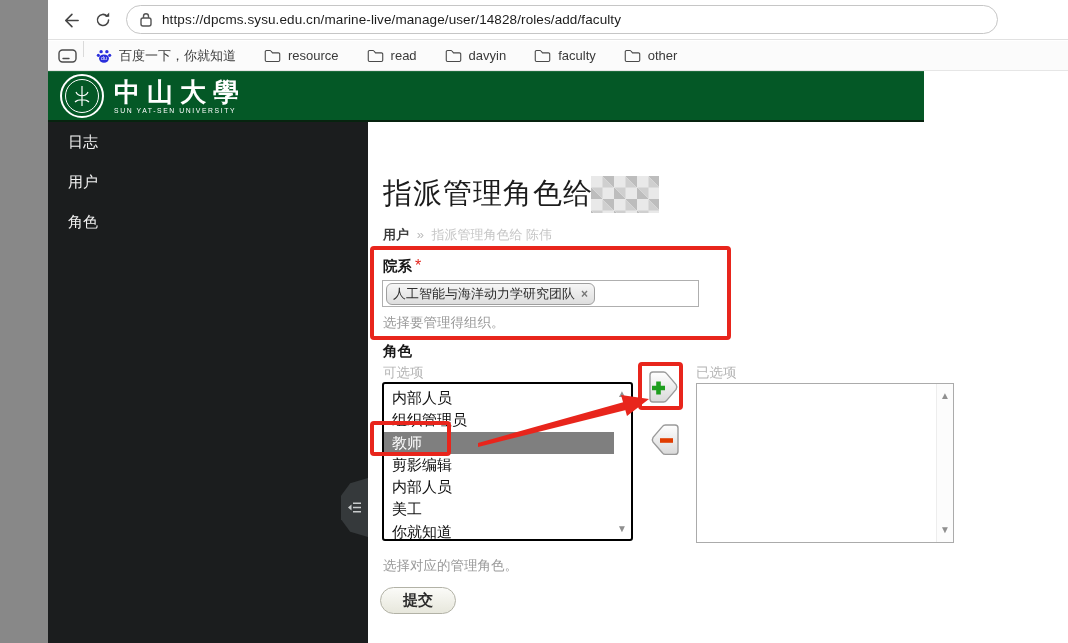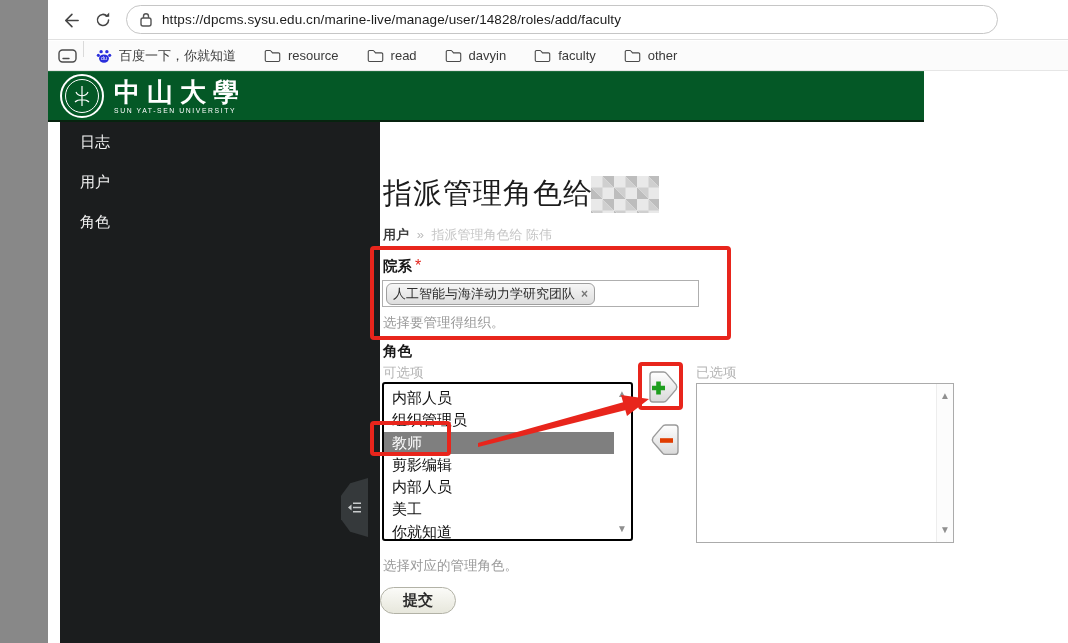--- a/index.html
+++ b/index.html
@@ -31,21 +31,21 @@
   
   #brand{left:0;top:71px;width:876px;height:51px;background:var(--green);
     display:flex;align-items:center;padding-left:12px;border-top:1px solid #1d6b3c;border-bottom:2px solid #07230f;}
   #logo{width:44px;height:44px;border-radius:50%;border:2px solid #fff;position:relative;flex:none;}
   #logo .inner{position:absolute;inset:3px;border:1px solid #fff;border-radius:50%;}
   #brand-text{margin-left:10px;color:#fff;}
   #brand-zh{font-family:"DejaVu Serif","Liberation Serif",serif;font-size:26px;font-weight:bold;letter-spacing:7px;line-height:26px;}
   #brand-en{font-size:6.8px;letter-spacing:1.6px;margin-top:2px;}
 
   
-  #sidebar{left:12px;top:122px;width:320px;height:521px;background:var(--sidebar);}
+  #sidebar{left:0;top:122px;width:320px;height:521px;background:var(--sidebar);}
   .side-item{position:absolute;left:20px;color:#f2f2f2;font-size:15px;cursor:pointer;}
   #collapse-handle{left:293px;top:478px;width:27px;height:59px;background:#35393b;
     clip-path:polygon(100% 0,100% 100%,34% 91%,0 70%,0 30%,34% 9%);
     display:flex;align-items:center;justify-content:center;cursor:pointer;}
 
   
   #page-title{left:335px;top:174px;font-size:29px;font-weight:500;color:#1c1c1c;letter-spacing:1px;}
   #name-mosaic{left:543px;top:176px;width:68px;height:37px;
     background-image:
       linear-gradient(45deg,#bdbdbd 25%,transparent 25%,transparent 75%,#bdbdbd 75%),

